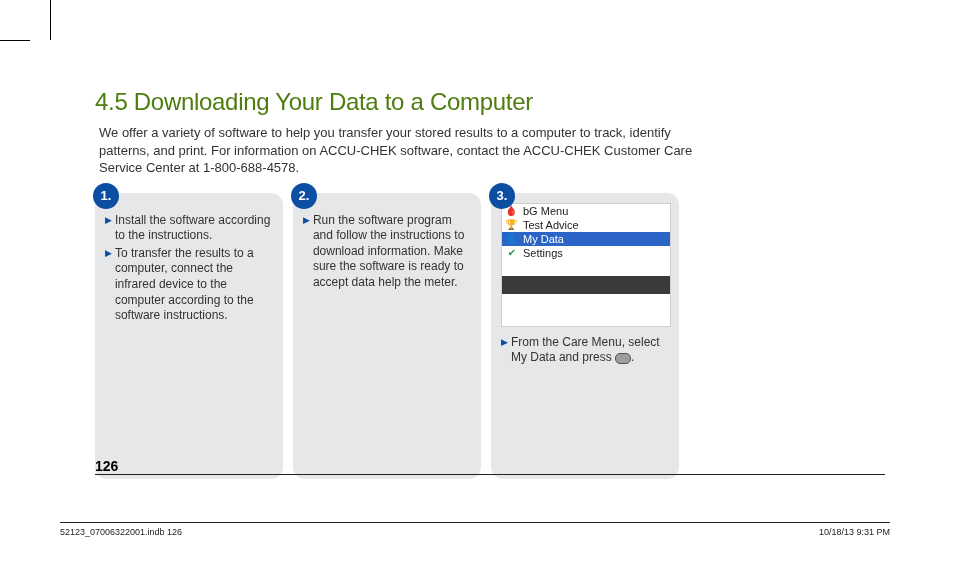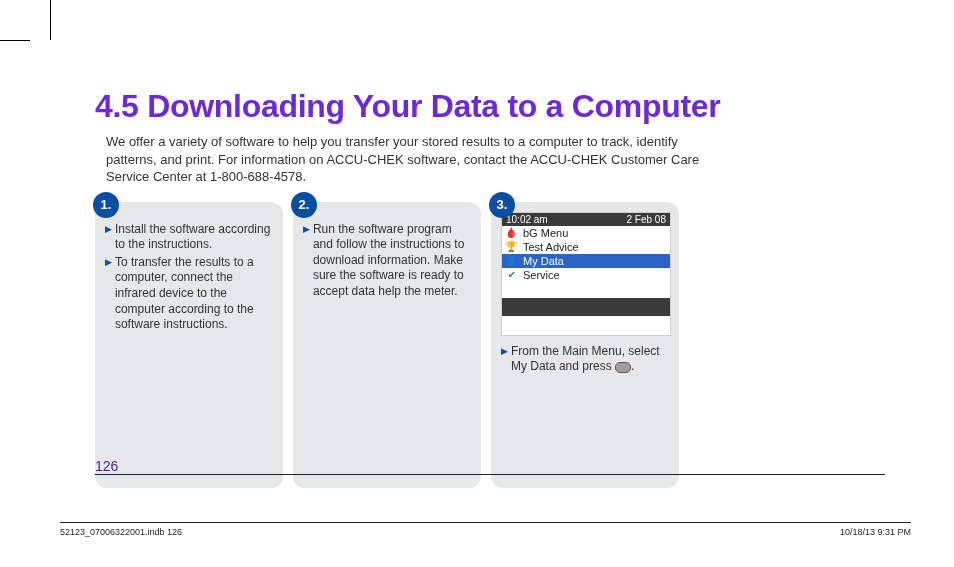--- a/index.html
+++ b/index.html
@@ -29,32 +29,32 @@
     border-bottom: 1px solid #000;
   }
   .page {
     position: absolute;
     left: 95px;
     top: 88px;
     width: 790px;
   }
   h1.title {
     font-family: "Helvetica Neue", Helvetica, Arial, sans-serif;
-    font-weight: 700;
+    font-weight: 400;
     font-stretch: condensed;
-    color: #6d28d9;
-    font-size: 32px;
+    color: #4d7c0f;
+    font-size: 24px;
     margin: 0 0 8px 0;
     letter-spacing: -0.3px;
   }
   .intro {
     font-size: 13px;
     line-height: 1.35;
     color: #333;
-    margin: 0 0 16px 11px;
+    margin: 0 0 16px 4px;
     max-width: 620px;
     font-stretch: condensed;
   }
   .steps {
     display: flex;
     gap: 10px;
   }
   .step {
     background: #e6e7e8;
     border-radius: 12px;
@@ -153,30 +153,30 @@
   }
   .page-bottom {
     position: absolute;
     left: 95px;
     bottom: 72px;
     width: 790px;
     border-top: 1px solid #222;
     padding-top: 2px;
   }
   .page-num {
-    font-weight: 400;
+    font-weight: 700;
     font-size: 14px;
-    color: #4c1d95;
+    color: #000000;
     position: relative;
     top: -20px;
   }
   .footer {
     position: absolute;
     left: 60px;
-    right: 43px;
+    right: 64px;
     bottom: 30px;
     border-top: 1px solid #222;
     padding-top: 4px;
     display: flex;
     justify-content: space-between;
     font-size: 9px;
     color: #222;
   }
 </style>
 </head>
@@ -211,50 +211,46 @@
           <span class="tri">▶</span>
           <span>Run the software program and follow the instructions to download information. Make sure the software is ready to accept data help the meter.</span>
         </div>
       </div>
     </div>
 
     <div class="step">
       <div class="step-num">3.</div>
 
       <div class="screen">
-        <div class="screen-top">
-          <span>10:02 am</span>
-          <span>2 Feb 08</span>
-        </div>
         <div class="screen-rows">
           <div class="srow">
             <span class="sicon drop">🩸</span>
             <span>bG Menu</span>
           </div>
           <div class="srow">
             <span class="sicon award">🏆</span>
             <span>Test Advice</span>
           </div>
           <div class="srow sel">
             <span class="sicon">👤</span>
             <span>My Data</span>
           </div>
           <div class="srow">
             <span class="sicon check">✔</span>
-            <span>Service</span>
+            <span>Settings</span>
           </div>
         </div>
         <div class="screen-bottom"></div>
       </div>
 
       <div class="step-body" style="margin-top:0">
         <div class="bullet">
           <span class="tri">▶</span>
           <span>
-            <span>From the Main Menu, select My Data and press </span><span class="okbtn"></span><span>.</span>
+            <span>From the Care Menu, select My Data and press </span><span class="okbtn"></span><span>.</span>
           </span>
         </div>
       </div>
     </div>
 
   </div>
 </div>
 
 <div class="page-bottom">
   <span class="page-num">126</span>

